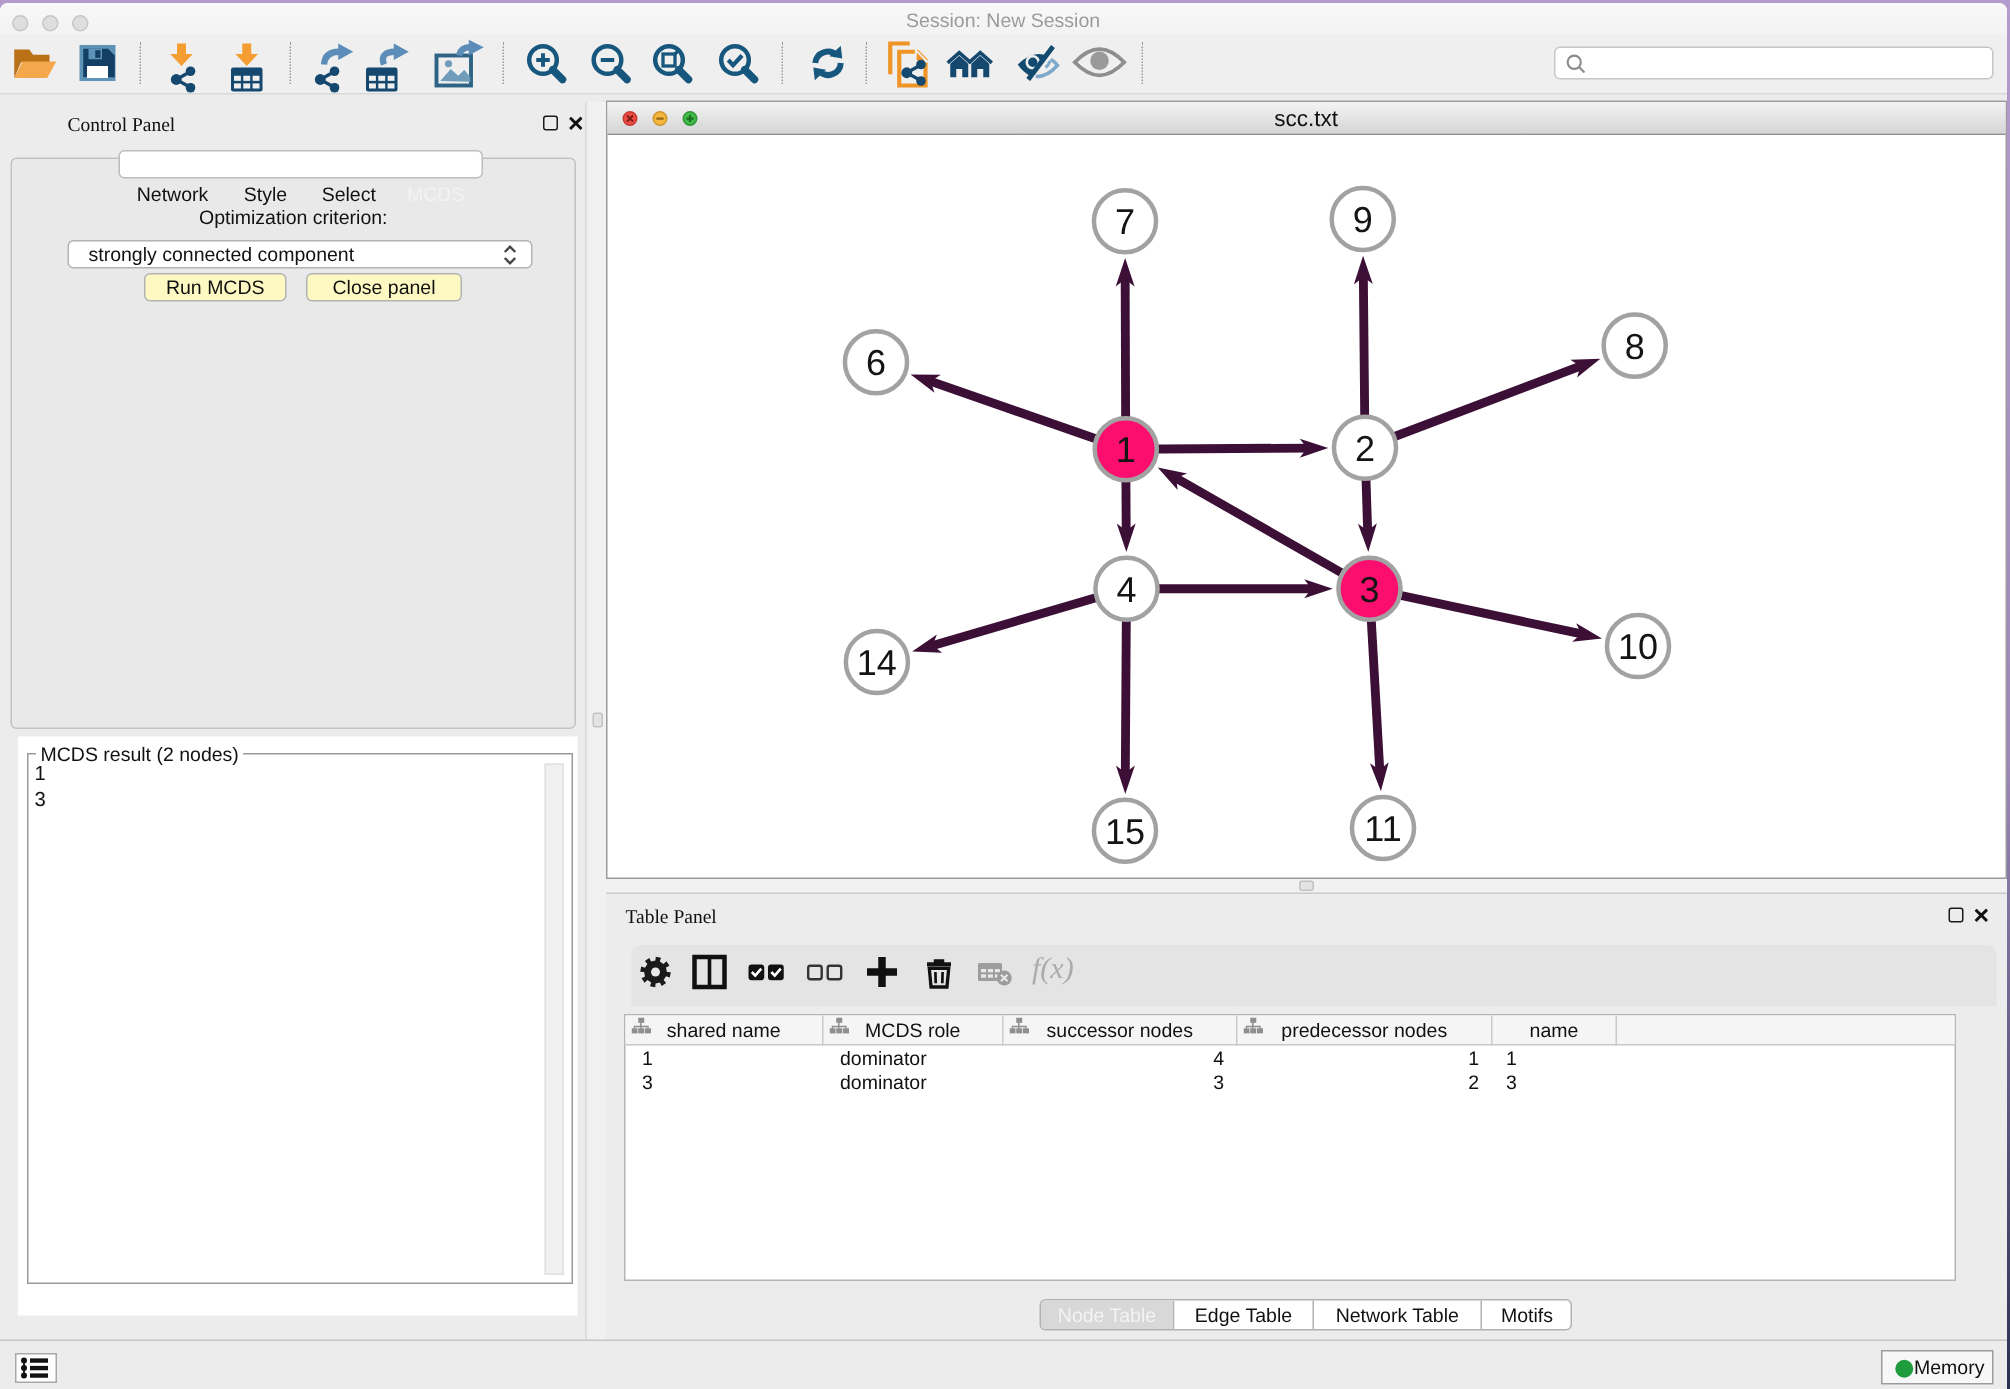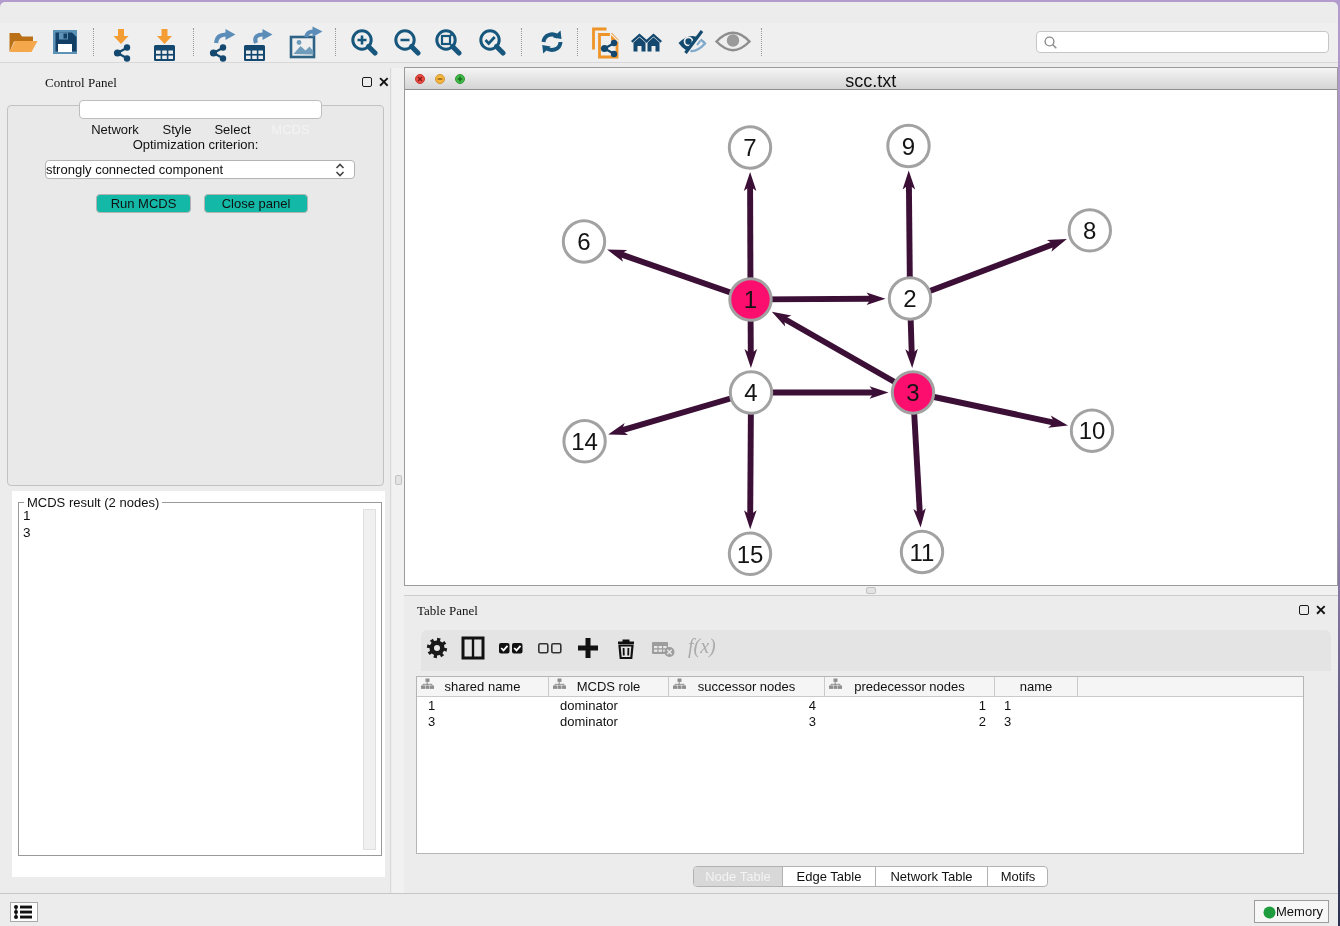--- a/index.html
+++ b/index.html
@@ -11,22 +11,22 @@
 .ti { position:absolute; }
 .tsep { position:absolute; top:5px; height:28px; width:0; border-left:1px dotted #9a9a9a; }
 #search { position:absolute; left:1036px; top:8px; width:293px; height:22px; background:#fff; border:1px solid #c6c6c6; border-radius:4px; }
 #cp { position:absolute; left:0; top:66px; width:391px; height:825px; background:#ececec; border-right:1px solid #d9d9d9; }
 .ptitle { position:absolute; font-size:13px; color:#111;font-family:Liberation Serif, serif; }
 .wicon { position:absolute; width:10px; height:10px; border:1.6px solid #1a1a1a; border-radius:2px; }
 .xicon { position:absolute; font-size:14px; font-weight:700; color:#111; }
 #cptabs { position:absolute; left:79px; top:32px; z-index:2; width:243px; height:19px; border:1px solid #bdbdbd; border-radius:4px; background:#fff; display:flex; }
 #cptabs div { flex:none; border-right:1px solid #bdbdbd; font-size:13px; text-align:center; line-height:17px; color:#111;margin-top:20px; }
 #cppane { position:absolute; left:7px; top:37px; width:377px; height:381px; background:#e9e9e9; border:1px solid #c2c2c2; border-radius:4px; }
-#combo { position:absolute; left:37px; top:54px; width:310px; height:19px; background:#fff; border:1px solid #b3b3b3; border-radius:4px; font-size:13px; line-height:17px; color:#111; }
-.btn { position:absolute; top:88px; height:19px; background:#14b8a6; border:1px solid #b3b3b3; border-radius:4px; font-size:13px; text-align:center; line-height:17px; color:#111; }
+#combo { position:absolute; left:37px; top:54px; width:310px; height:19px; background:#fff; border:1px solid #b3b3b3; border-radius:4px; font-size:13px; line-height:17px; padding-left:13px; color:#111; }
+.btn { position:absolute; top:76px; height:19px; background:#fef9c3; border:1px solid #b3b3b3; border-radius:4px; font-size:13px; text-align:center; line-height:17px; color:#111; }
 #cpwhite { position:absolute; left:12px; top:423px; width:373px; height:386px; background:#fff; }
 #fieldset { position:absolute; left:6px; top:11px; width:364px; height:354px; border:1px solid #9a9a9a; }
 #legend { position:absolute; left:5px; top:-8px; background:#fff; font-size:13px; padding:0 3px; color:#111; }
 #mcdsres { position:absolute; left:4px; top:4px; font-size:13.5px; line-height:17px; color:#111; }
 #sbtrack { position:absolute; right:5px; top:6px; width:13px; height:341px; background:#f0f0f0; border:1px solid #e0e0e0; }
 #vsplit { position:absolute; left:392px; top:66px; width:12px; height:825px; background:#f1f1f1; }
 #vhandle { position:absolute; left:3px; top:407px; width:7px; height:10px; background:#e3e3e3; border:1px solid #c2c2c2; border-radius:2px; }
 #netwin { position:absolute; left:404px; top:65px; width:933.5px; height:519px; border:1px solid #9b9b9b; background:#fff; }
 #nettitle { position:absolute; left:0; top:0; width:100%; height:22px; background:linear-gradient(#f4f4f4,#d5d5d5); border-bottom:1px solid #8f8f8f; }
 .tl2 { position:absolute; top:6px; width:10px; height:10px; border-radius:50%; }
@@ -38,20 +38,26 @@
 #thead { position:absolute; left:0; top:0; width:100%; height:20px; background:#f5f5f5; border-bottom:1px solid #cacaca; }
 .th { position:absolute; top:0; height:20px; font-size:13px; text-align:center; line-height:20px; color:#111; border-right:1px solid #cacaca; }
 .td { position:absolute; font-size:13px; color:#111; height:16px; line-height:16px; }
 #btabs { position:absolute; left:289px; top:270px; width:355px; height:21px; background:#fff; border:1px solid #b2b2b2; border-radius:4px; display:flex; }
 #btabs div { flex:none; border-right:1px solid #b2b2b2; font-size:13px; text-align:center; line-height:19px; color:#111; }
 #statusbar { position:absolute; left:0; top:891px; width:100%; height:33px; background:#ececec; border-top:1px solid #c6c6c6; }
 #memory { position:absolute; right:8.5px; top:6px; width:75px; height:23px; background:#f7f7f7; border:1px solid #9c9c9c; font-size:13px; line-height:21px; text-align:center; padding-left:16px; color:#111; }
 #listbtn { position:absolute; left:10px; top:8px; width:28px; height:20px; background:#fdfdfd; border:1px solid #a9a9a9; }
 </style></head><body>
 <div id="win">
+  <div id="titlebar">
+    <div class="tl" style="left:8px"></div>
+      <div class="tl" style="left:28px"></div>
+      <div class="tl" style="left:48px"></div>
+    <div id="wtitle">Session: New Session</div>
+  </div>
   <div id="toolbar">
     <svg class="ti" style="left:6px;top:2.5px" width="32" height="36" viewBox="0 0 32 36">
         <path d="M3.5 26 v-19 h10 l2.5 3.5 h11 v5 h-19 z" fill="#b97016"></path>
         <path d="M3.5 26 l5.5 -11 h22.5 l-6 11 z" fill="#f5a74b"></path>
       </svg>
 <svg class="ti" style="left:47.5px;top:3px" width="34" height="36" viewBox="0 0 34 36">
         <rect x="5" y="4" width="24" height="24" fill="#5e93b8"></rect>
         <path d="M5 4 h24 l0 0 v24 h-24 z" fill="none"></path>
         <path d="M7.5 6.5 h16.5 l4.5 4.5 v14.5 h-21 z" fill="#123f63"></path>
         <rect x="11" y="6.5" width="9" height="7" fill="#5e93b8"></rect>
@@ -227,21 +233,21 @@
       <div class="tl2" style="left:29.5px;background:#f5b73d;border:1px solid #cf9630">
           <svg width="8" height="8" viewBox="0 0 8 8" style="position:absolute;left:0;top:0">
             <path d="M1.6 4 h4.8" stroke="#92641c" stroke-width="1.5"></path>
           </svg>
         </div>
       <div class="tl2" style="left:49.5px;background:#40bb47;border:1px solid #32953a">
           <svg width="8" height="8" viewBox="0 0 8 8" style="position:absolute;left:0;top:0">
             <path d="M1.6 4 h4.8 M4 1.6 v4.8" stroke="#1a6e21" stroke-width="1.5"></path>
           </svg>
         </div>
-      <div style="position:absolute;top:3px;width:100%;text-align:center;font-size:18px;color:#111">scc.txt</div>
+      <div style="position:absolute;top:3px;width:100%;text-align:center;font-size:15px;color:#111">scc.txt</div>
     </div>
   </div>
   <svg style="position:absolute;left:405px;top:88px" width="931" height="495" viewBox="405 88 931 495" font-family="Liberation Sans, sans-serif">
 <line x1="750.5" y1="297.5" x2="750.1" y2="183.2" stroke="#3c0f36" stroke-width="5.9"></line>
 <path d="M750.1 170.0 L756.4 189.0 L750.1 184.2 L743.8 189.0 Z" fill="#3c0f36"></path>
 <line x1="750.5" y1="297.5" x2="619.6" y2="251.9" stroke="#3c0f36" stroke-width="5.9"></line>
 <path d="M607.1 247.6 L627.2 247.9 L620.5 252.2 L623.0 259.8 Z" fill="#3c0f36"></path>
 <line x1="750.5" y1="297.5" x2="872.3" y2="296.7" stroke="#3c0f36" stroke-width="5.9"></line>
 <path d="M885.5 296.7 L866.5 303.1 L871.3 296.7 L866.5 290.5 Z" fill="#3c0f36"></path>
 <line x1="750.5" y1="297.5" x2="750.8" y2="352.8" stroke="#3c0f36" stroke-width="5.9"></line>

